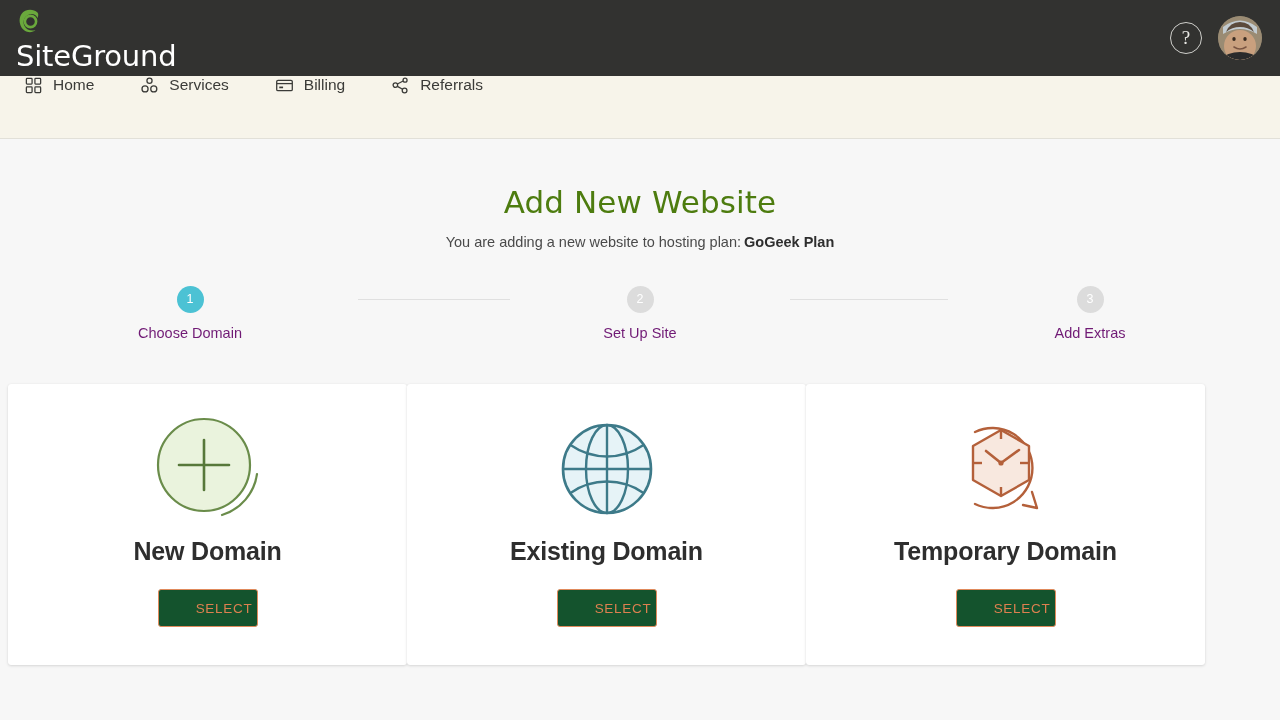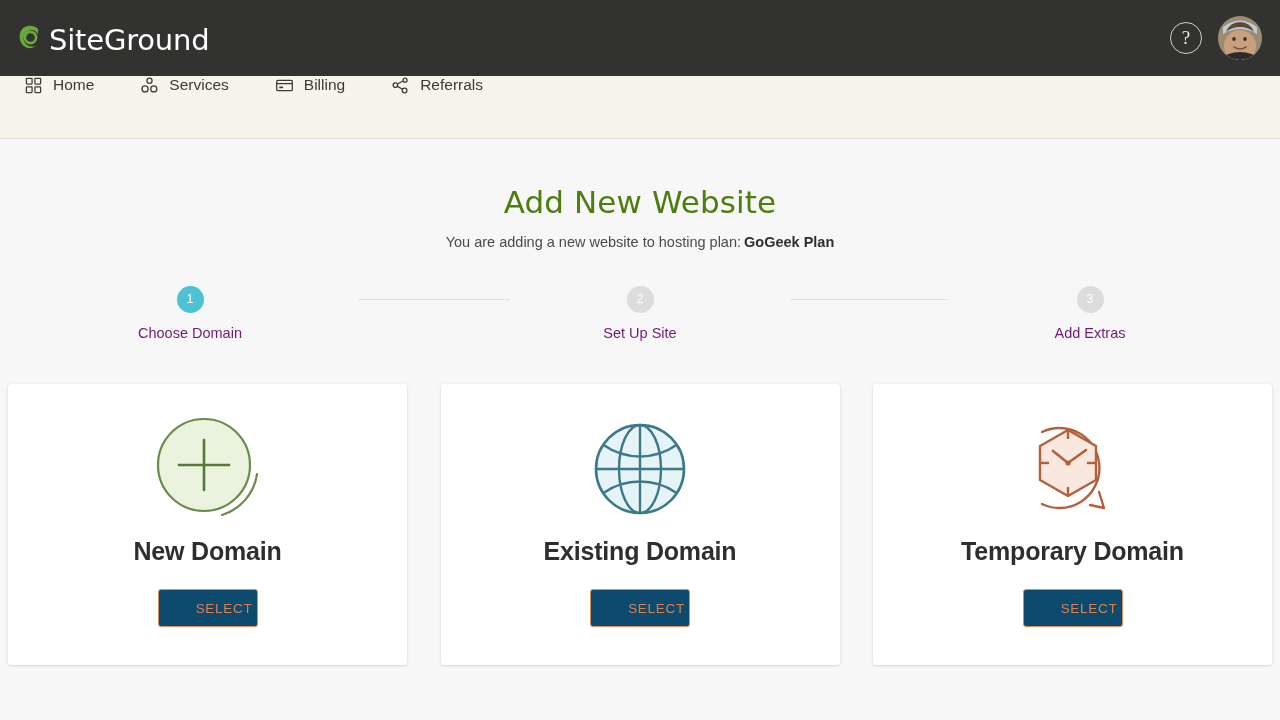--- a/index.html
+++ b/index.html
@@ -23,23 +23,24 @@
     height: 76px;
     background: #323230;
     display: flex;
     align-items: center;
     padding: 0 18px 0 16px;
     position: relative;
   }
 
   .logo-wrap {
     display: flex;
-    align-items: flex-end;
+    align-items: flex-start;
     gap: 3px;
     cursor: pointer;
+    flex-direction: column;
   }
 
   .logo-mark {
     width: 30px;
     height: 32px;
     flex: none;
     display: block;
   }
 
   .logo-text {
@@ -191,21 +192,20 @@
     height: 1px;
     background: #e0e0e0;
     z-index: 1;
   }
   .step-line.l1 { left: 248px; right: 660px; }
   .step-line.l2 { left: 680px; right: 222px; }
 
   
   .cards {
     display: flex;
-    justify-content: space-between;
     padding: 0 8px;
     margin-top: 43px;
   }
 
   .card {
     width: 399px;
     height: 281px;
     background: #ffffff;
     border-radius: 3px;
     box-shadow: 0 1px 3px rgba(0,0,0,0.13), 0 0 1px rgba(0,0,0,0.08);
@@ -231,21 +231,21 @@
     color: #2e2e2e;
     letter-spacing: -0.2px;
   }
 
   .select-btn {
     margin-top: 23px;
     width: 100px;
     height: 38px;
     border: 1.5px solid #e08a5c;
     border-radius: 3px;
-    background: #0c4a6e;
+    background: #14532d;
     color: #dd8050;
     font-size: 13.5px;
     font-weight: 400;
     letter-spacing: 0.7px;
     font-family: "Liberation Sans", sans-serif;
     cursor: pointer;
     display: flex;
     align-items: center;
     justify-content: center;
     padding-left: 33px;

